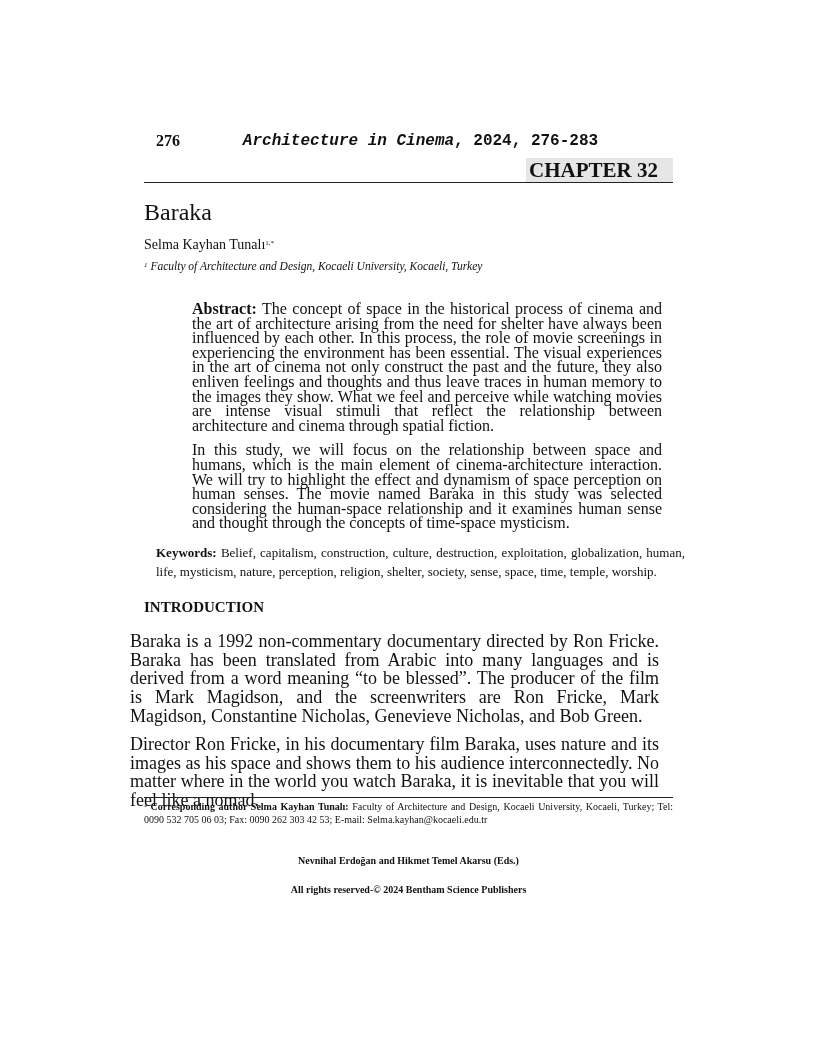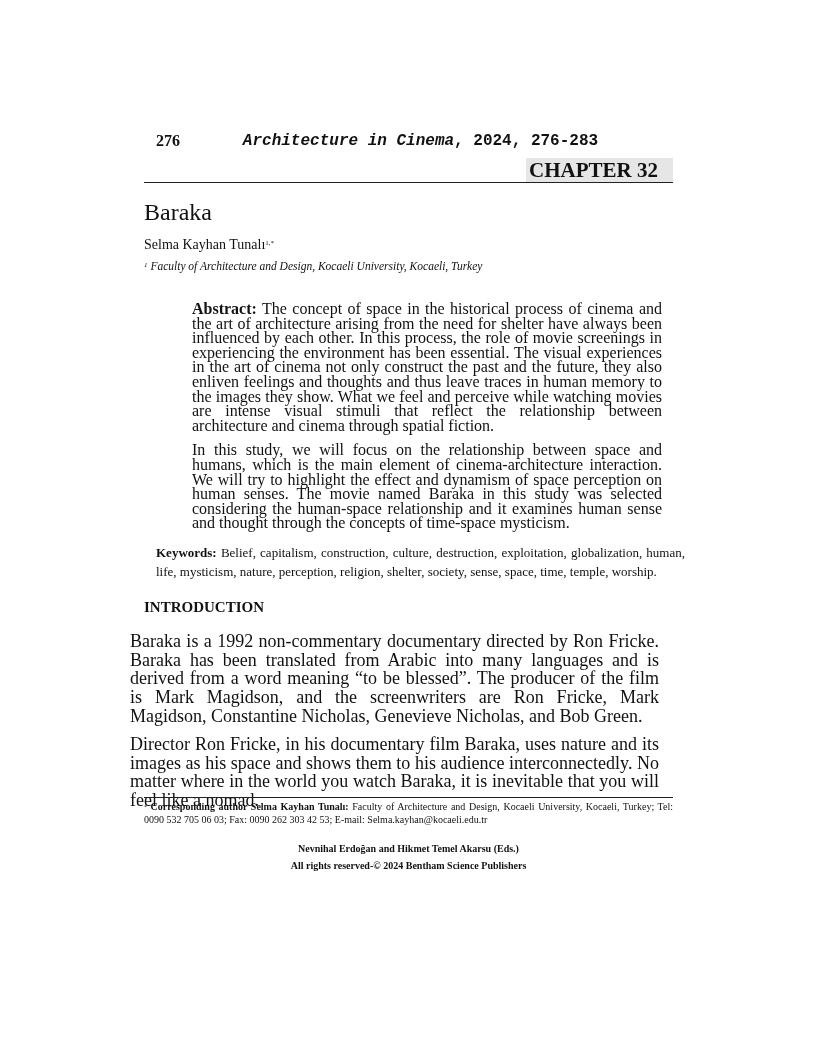--- a/index.html
+++ b/index.html
@@ -46,21 +46,21 @@
     .rule-foot { position: absolute; top: 797px; left: 144px; width: 529px; border-top: 1px solid #222; }
     .footnote {
       position: absolute; left: 144px; width: 529px; top: 801px;
       font-size: 10px; line-height: 12.5px; text-align: justify; margin: 0;
     }
     .footnote sup { font-size: 6px; vertical-align: top; }
     .publisher {
       position: absolute; left: 144px; width: 529px; top: 839px; text-align: center;
       font-size: 10px; font-weight: bold; line-height: 12.5px;
     }
-    .publisher div { margin: 4px; }
+    .publisher div { margin: 16px; }
   </style>
 </head>
 <body>
 
 <div class="running-head">
   <span class="page-num">276</span>
   <span class="journal"><span>Architecture in Cinema</span><b>, 2024, 276-283</b></span>
 </div>
 
 <div class="chapter-box">CHAPTER 32</div>

